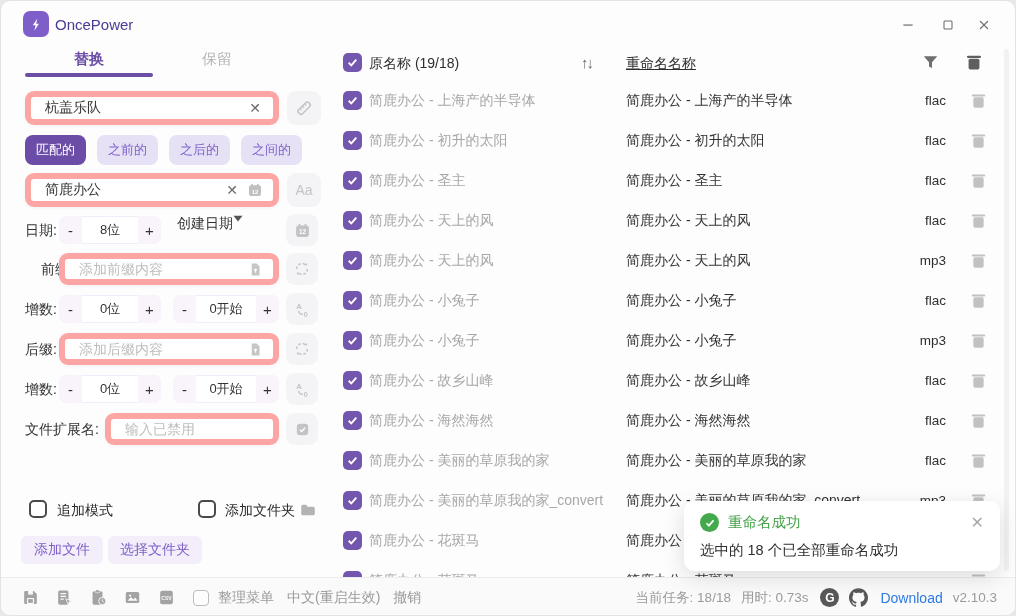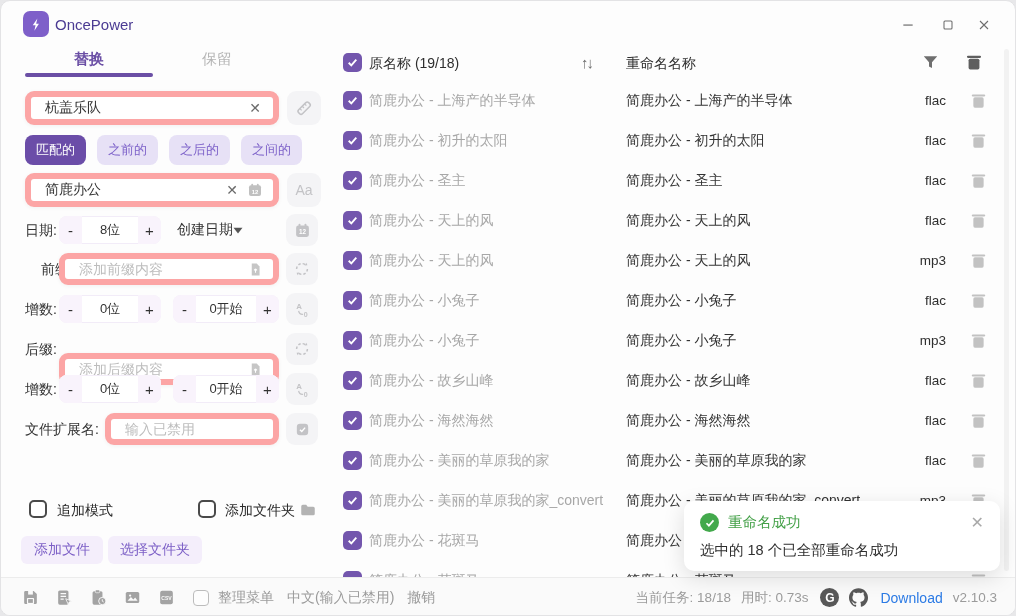--- a/index.html
+++ b/index.html
@@ -145,21 +145,21 @@
     </span>
   </div>
   <div class="abs icobtn" style="left:286px;top:172px;width:34px;height:34px;font-size:14px;">Aa</div>
 
   <div class="abs lbl" style="left:24px;top:221px;">日期:</div>
   <div class="abs stepper" style="left:58px;top:215px;width:102px;">
     <div class="seg">-</div>
     <div class="val">8位</div>
     <div class="seg">+</div>
   </div>
-  <div class="abs" style="left:176px;top:214px;height:30px;display:flex;align-items:center;cursor:pointer;">
+  <div class="abs" style="left:176px;top:214px;height:30px;display:flex;cursor:pointer;">
     <span class="lbl">创建日期</span>
     <span>
         <svg width="10" height="7" viewBox="0 0 10 7">
           <path d="M0.5 0.8h9L5 6.4z" fill="#555"></path>
         </svg>
       </span>
   </div>
   <div class="abs icobtn" style="left:285px;top:213px;width:32px;height:32px;">
     <span>
       <svg width="17" height="17" viewBox="0 0 24 24">
@@ -206,21 +206,21 @@
     <span>
       <svg width="18" height="18" viewBox="0 0 24 24">
           <text x="8" y="11.5" font-size="10.5" font-weight="bold" fill="currentColor" text-anchor="middle" font-family="inherit">A</text>
           <path d="M7.5 14.5a5.5 5.5 0 006 4.5" fill="none" stroke="currentColor" stroke-width="1.6"></path>
           <text x="17" y="22" font-size="9.5" font-weight="bold" fill="currentColor" text-anchor="middle" font-family="inherit">0</text>
         </svg>
     </span>
   </div>
 
   <div class="abs lbl" style="left:24px;top:340px;">后缀:</div>
-  <div class="abs inputbox" style="left:58px;top:352px;width:220px;height:32px;align-items:center;">
+  <div class="abs inputbox" style="left:58px;top:332px;width:220px;height:32px;align-items:center;">
     <input placeholder="添加后缀内容" style="">
     <span style="color:#c6c6c6;">
       <svg width="15" height="15" viewBox="0 0 24 24">
           <path d="M6 2.5h8l4.5 4.5v14.5H6z" fill="currentColor"></path>
           <path d="M12 17v-6M12 11l-2.4 2.4M12 11l2.4 2.4" stroke="#fff" stroke-width="1.7" fill="none"></path>
         </svg>
     </span>
   </div>
   <div class="abs icobtn" style="left:285px;top:332px;width:32px;height:32px;">
     <span>
@@ -282,21 +282,21 @@
   <div class="abs filelist">
     <div class="pcb abs" style="left:7px;top:8px;">
       <span>
           <svg width="13" height="13" viewBox="0 0 24 24">
             <path d="M5 12.5l4.8 4.8 9.2-10.6" stroke="#fff" stroke-width="3.4" fill="none"></path>
           </svg>
         </span>
     </div>
     <div class="abs list-header-text" style="left:33px;top:10px;">原名称 (19/18)</div>
     <div class="abs sorticon" style="left:245px;top:9px;">↑↓</div>
-    <div class="abs list-header-text" style="left:290px;top:10px;">重命名名称</div>
+    <div class="abs list-header-text" style="left:290px;top:10px;text-decoration:underline;">重命名名称</div>
     <div class="abs" style="left:585px;top:8px;color:#6f6f6f;">
       <svg width="19" height="19" viewBox="0 0 24 24">
           <path d="M3.5 4h17l-6.6 7.7V19l-3.8-2.1v-5.2z" fill="currentColor"></path>
         </svg>
     </div>
     <div class="abs" style="left:628px;top:7px;color:#5f5f5f;">
       <svg width="20" height="20" viewBox="0 0 24 24">
           <rect x="5.5" y="8" width="13" height="13" rx="2" fill="currentColor"></rect>
           <rect x="3.5" y="4.4" width="17" height="2.7" rx="1.35" fill="currentColor"></rect>
         </svg>
@@ -597,21 +597,21 @@
         </svg>
     </span>
     <span class="sb-ico" style="margin-left:15px;">
       <svg width="19" height="19" viewBox="0 0 24 24">
           <rect x="4" y="3.5" width="16" height="17" rx="2.5" fill="currentColor"></rect>
           <text x="12" y="14.8" font-size="6.5" font-weight="bold" fill="#fafafa" text-anchor="middle" font-family="inherit">CSV</text>
         </svg>
     </span>
     <span class="sb-chk" style="margin-left:17px;"></span>
     <span class="sb-text" style="margin-left:9px;font-size:14px;">整理菜单</span>
-    <span class="sb-text" style="margin-left:13px;font-size:14px;">中文(输入已禁用)</span>
+    <span class="sb-text" style="margin-left:13px;font-size:14px;">中文(重启生效)</span>
     <span class="sb-text" style="margin-left:13px;font-size:14px;">撤销</span>
     <span class="sb-text" style="margin-left:auto;">当前任务: 18/18</span>
     <span class="sb-text" style="margin-left:10px;">用时: 0.73s</span>
     <span class="gitee" style="margin-left:12px;">G</span>
     <span class="sb-ico" style="margin-left:10px;color:#585858;">
       <svg width="19" height="19" viewBox="0 0 24 24">
           <path fill="currentColor" d="M12 .297c-6.63 0-12 5.373-12 12 0 5.303 3.438 9.8 8.205 11.385.6.113.82-.258.82-.577 0-.285-.01-1.04-.015-2.04-3.338.724-4.042-1.61-4.042-1.61C4.422 18.07 3.633 17.7 3.633 17.7c-1.087-.744.084-.729.084-.729 1.205.084 1.838 1.236 1.838 1.236 1.07 1.835 2.809 1.305 3.495.998.108-.776.417-1.305.76-1.605-2.665-.3-5.466-1.332-5.466-5.93 0-1.31.465-2.38 1.235-3.22-.135-.303-.54-1.523.105-3.176 0 0 1.005-.322 3.3 1.23.96-.267 1.98-.399 3-.405 1.02.006 2.04.138 3 .405 2.28-1.552 3.285-1.23 3.285-1.23.645 1.653.24 2.873.12 3.176.765.84 1.23 1.91 1.23 3.22 0 4.61-2.805 5.625-5.475 5.92.42.36.81 1.096.81 2.22 0 1.606-.015 2.896-.015 3.286 0 .315.21.69.825.57C20.565 22.092 24 17.592 24 12.297c0-6.627-5.373-12-12-12"></path>
         </svg>
     </span>
     <span class="download" style="margin-left:12px;">Download</span>

